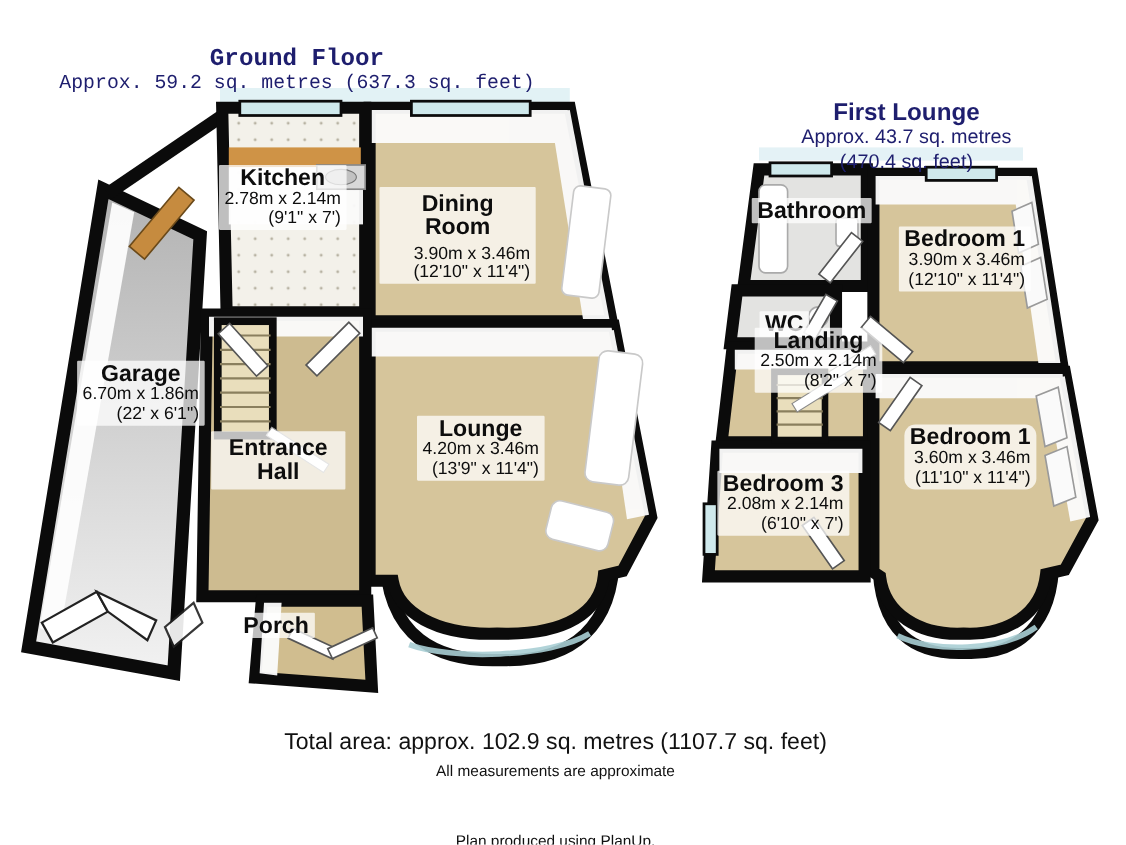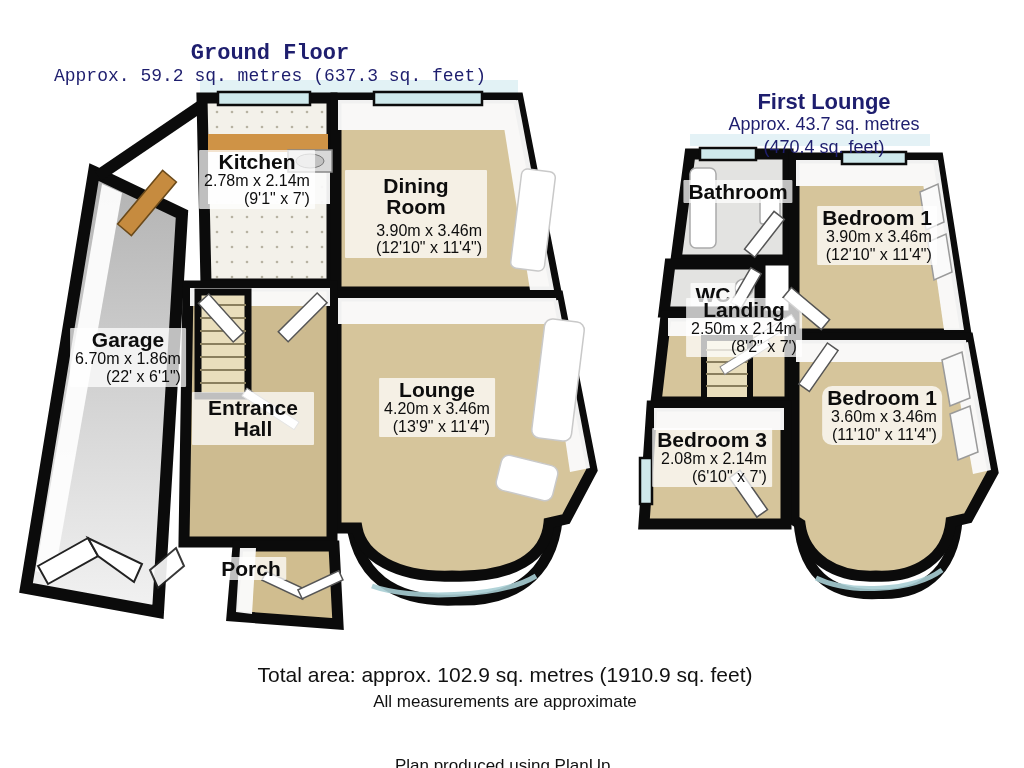--- a/index.html
+++ b/index.html
@@ -9,21 +9,21 @@
   .floor-title{position:absolute;transform:translateX(-50%);text-align:center;color:#1e1e6e;}
   .ft-main{font-size:22px;font-weight:bold;line-height:1.05;}
   .ft-sub{font-size:18px;line-height:1.3;color:#1e1e6e;}
   .room-label{position:absolute;transform:translateX(-50%);background:rgba(255,255,255,0.74);
               text-align:center;padding:1px 5px;color:#0d0d0d;border-radius:1px;}
   .rname{font-weight:bold;font-size:21px;line-height:1.02;}
   .rname.narrow{max-width:100px;margin:4px auto;}
   .rdim{font-size:16px;line-height:1.1;white-space:nowrap;text-align:right;}
   .rdim:empty{display:none;}
   .footer-total{position:absolute;transform:translateX(-50%);font-size:21px;color:#111;white-space:nowrap;}
-  .footer-note{position:absolute;transform:translateX(-50%);font-size:17px;color:#111;white-space:nowrap;}
+  .footer-note{position:absolute;transform:translateX(-50%);font-size:14px;color:#111;white-space:nowrap;}
 </style>
 </head>
 <body>
 
 <div class="canvas">
 
   <svg width="1024" height="768" viewBox="0 0 1024 768">
     <defs>
       <linearGradient id="garageGrad" x1="0" y1="0" x2="0" y2="1">
         <stop offset="0" stop-color="#b2b2b2"></stop>
@@ -237,17 +237,17 @@
     <div class="rdim">3.60m x 3.46m</div>
     <div class="rdim">(11'10" x 11'4")</div>
   </div>
 
   <div class="room-label" style="left:712px; top:428px;">
     <div class="rname">Bedroom 3</div>
     <div class="rdim">2.08m x 2.14m</div>
     <div class="rdim">(6'10" x 7')</div>
   </div>
 
-  <div class="footer-total" style="left:505px; top:663px;">Total area: approx. 102.9 sq. metres (1910.9 sq. feet)</div>
+  <div class="footer-total" style="left:505px; top:663px;">Total area: approx. 102.9 sq. metres (1107.7 sq. feet)</div>
   <div class="footer-note" style="left:505px; top:692px;">All measurements are approximate</div>
   <div class="footer-note" style="left:505px; top:708px;margin-top:48px;">Plan produced using PlanUp.</div>
 
 </div>
 
 </body></html>

